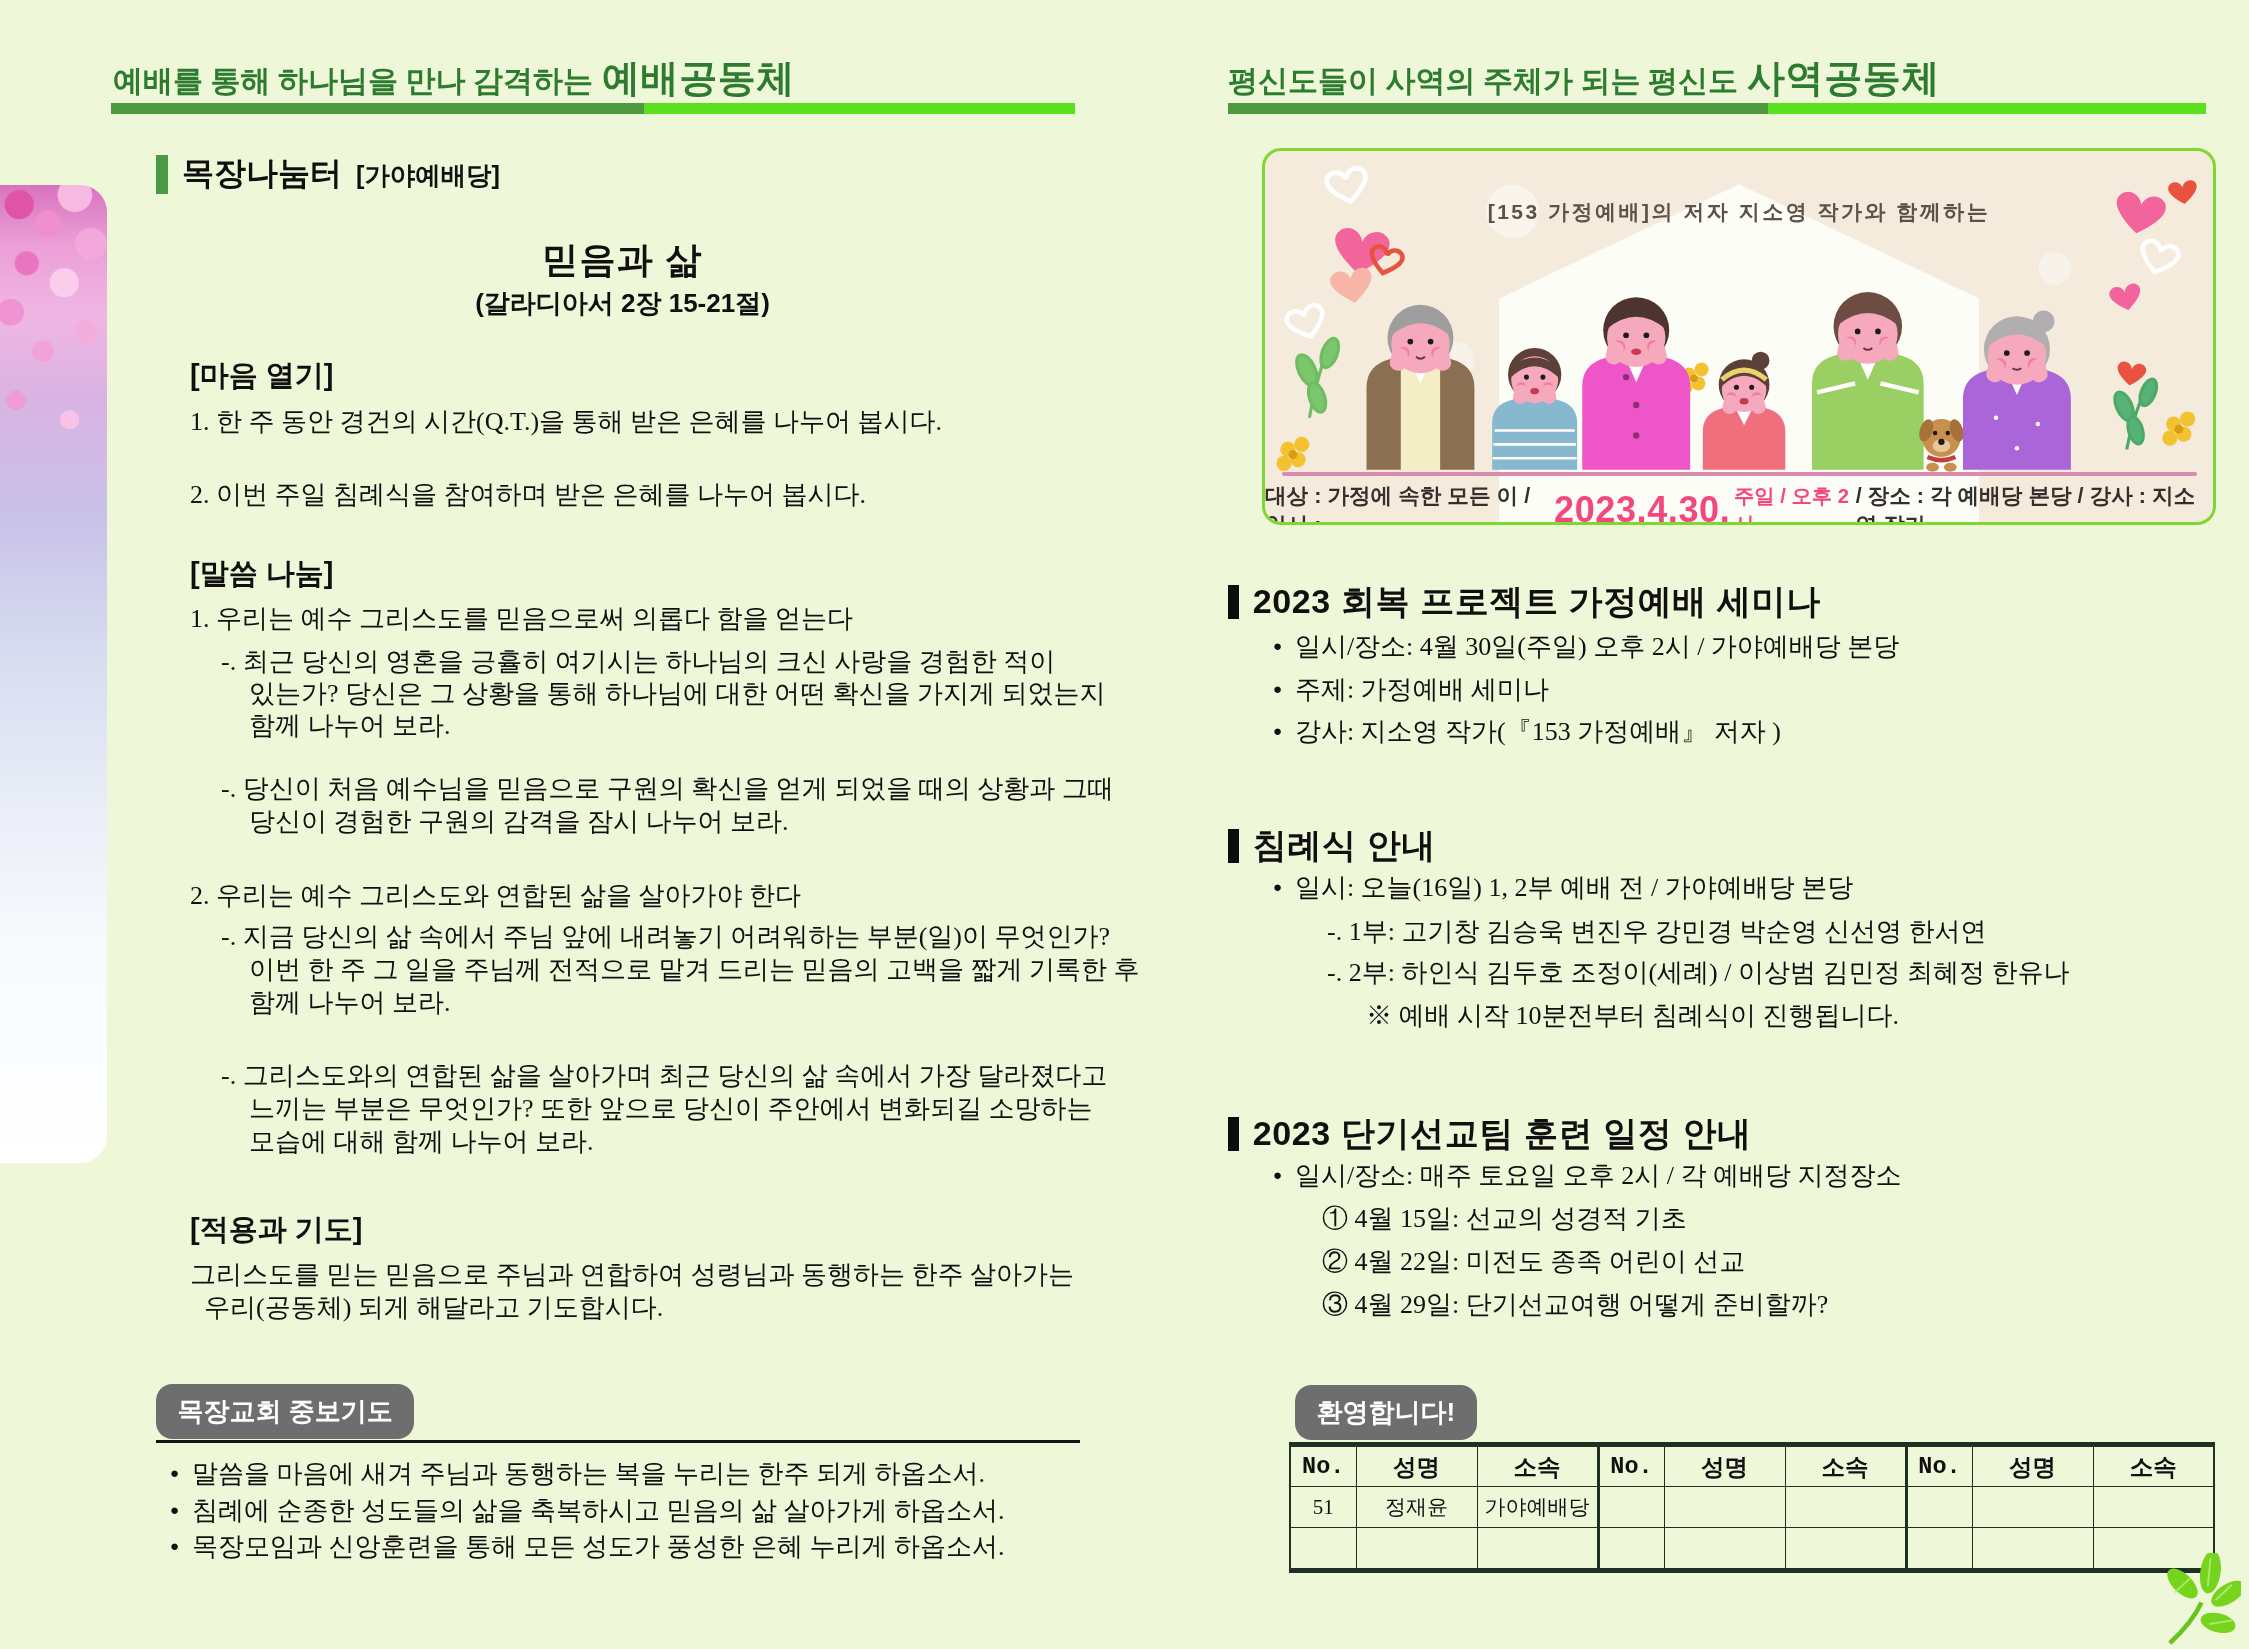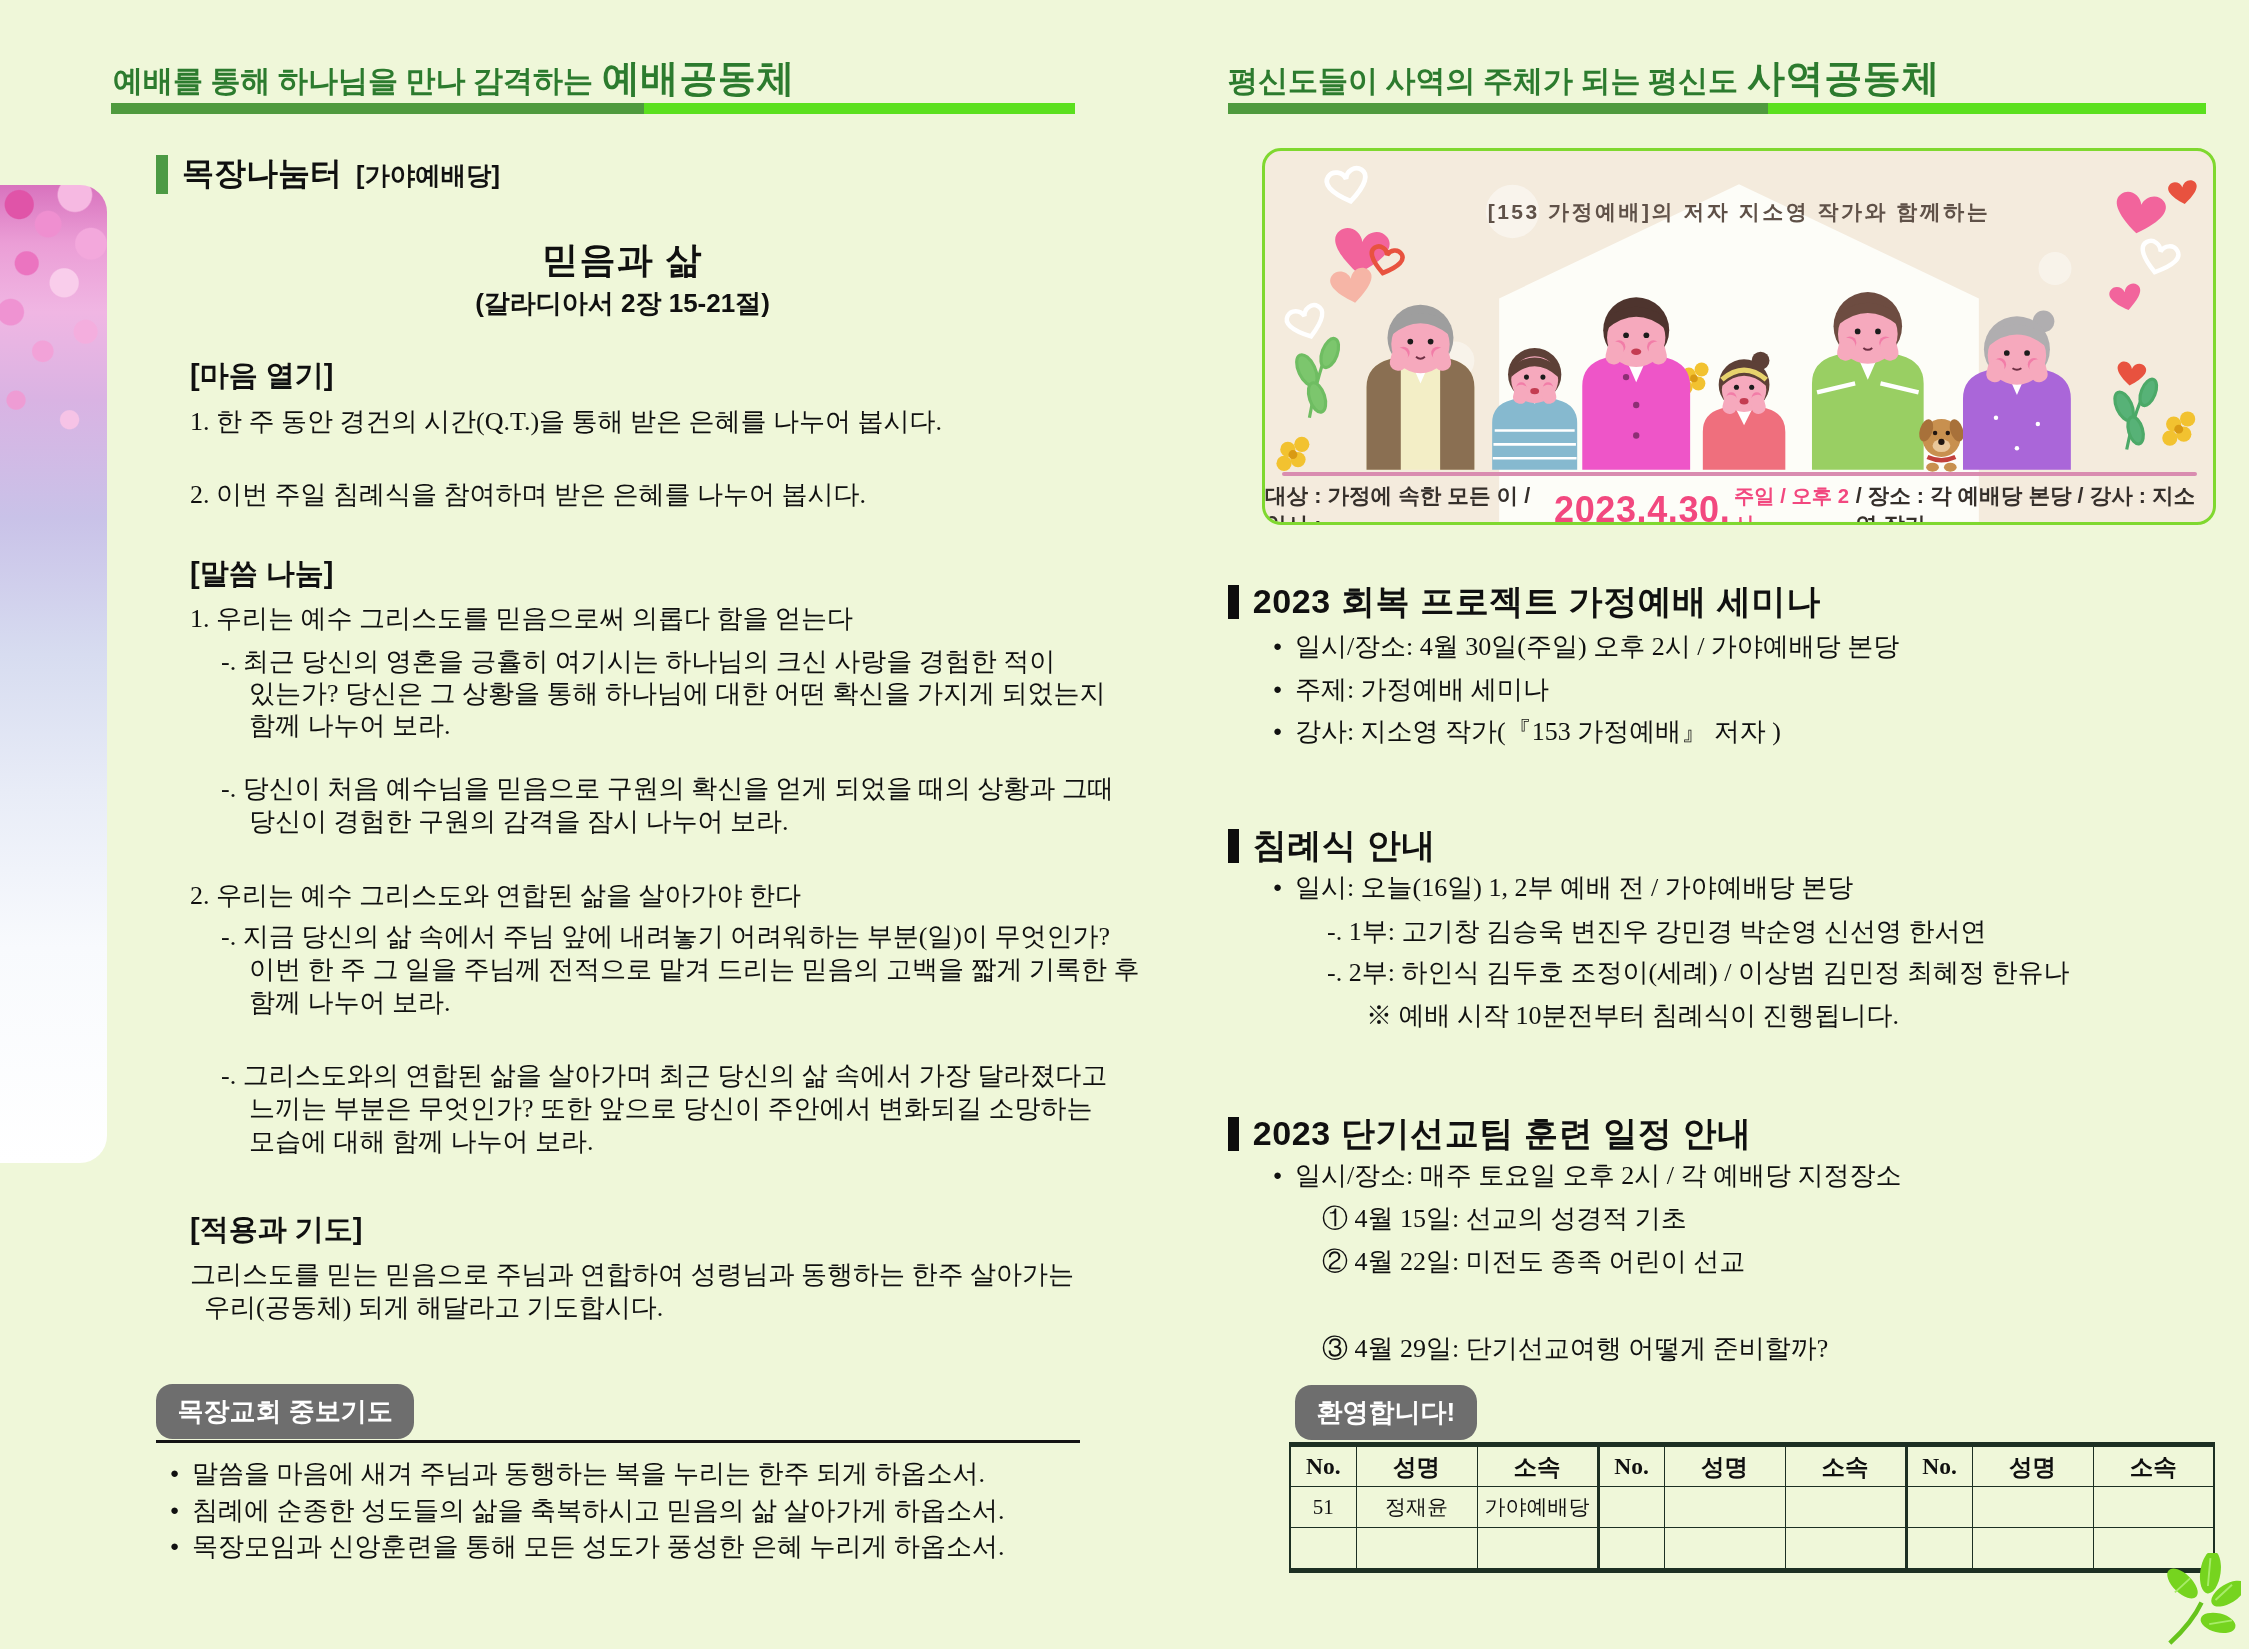--- a/index.html
+++ b/index.html
@@ -64,21 +64,21 @@
   .banner .pdivider{position:absolute;left:16.5px;right:16.5px;top:321px;height:4.4px;background:#d98cb0;border-radius:2.5px;}
   .banner .info{position:absolute;top:330px;left:0;right:0;display:flex;align-items:center;justify-content:center;
                 gap:3.8px;font-weight:bold;color:#352f2b;font-size:21.6px;}
   .banner .info .big{font-size:36px;color:#f2487f;letter-spacing:0.6px;}
   .banner .info .small{font-size:20.3px;color:#f2487f;}
 
   
   .welcome-table{border-collapse:collapse;table-layout:fixed;width:922px;background:transparent;
     border-top:5.1px solid #1d3023;border-bottom:5.1px solid #1d3023;border-left:2.5px solid #1d3023;border-right:2.5px solid #1d3023;}
   .welcome-table th,.welcome-table td{border:1.3px solid #1d3023;text-align:center;overflow:hidden;}
-  .welcome-table th{font-family:Liberation Serif, serif;font-size:23.5px;font-weight:bold;height:37px;}
+  .welcome-table th{font-family:Liberation Mono, monospace;font-size:23.5px;font-weight:bold;height:37px;}
   .welcome-table td{font-size:21px;height:38px;}
   .welcome-table .gsep{border-left:3.8px solid #1d3023;}
   .cno{width:66px;}.cname{width:121px;}.corg{width:121px;}
 </style>
 </head>
 <body>
 
 <div class="photo"></div>
 
 <div class="abs col-header" style="left:113px;top:53px;">
@@ -363,21 +363,21 @@
 <div class="abs sec-title" style="left:1228px;top:1111px;">
   <span class="sbar"></span>
   <span class="st sans">2023 단기선교팀 훈련 일정 안내</span>
 </div>
 <div class="abs brow" style="left:1273px;top:1158px;">
   <span class="dot">●</span>
   <span>일시/장소: 매주 토요일 오후 2시 / 각 예배당 지정장소</span>
 </div>
 <div class="abs bodyline" style="left:1322px;top:1201px;">① 4월 15일: 선교의 성경적 기초</div>
 <div class="abs bodyline" style="left:1322px;top:1244px;">② 4월 22일: 미전도 종족 어린이 선교</div>
-<div class="abs bodyline" style="left:1322px;top:1287px;margin-top:44px;">③ 4월 29일: 단기선교여행 어떻게 준비할까?</div>
+<div class="abs bodyline" style="left:1322px;top:1287px;">③ 4월 29일: 단기선교여행 어떻게 준비할까?</div>
 
 <div class="abs badge sans" style="left:1295px;top:1385px;">환영합니다!</div>
 <table class="welcome-table abs" style="left:1289px;top:1442px;">
   <colgroup>
     <col class="cno">
       <col class="cname">
       <col class="corg">
     <col class="cno">
       <col class="cname">
       <col class="corg">

